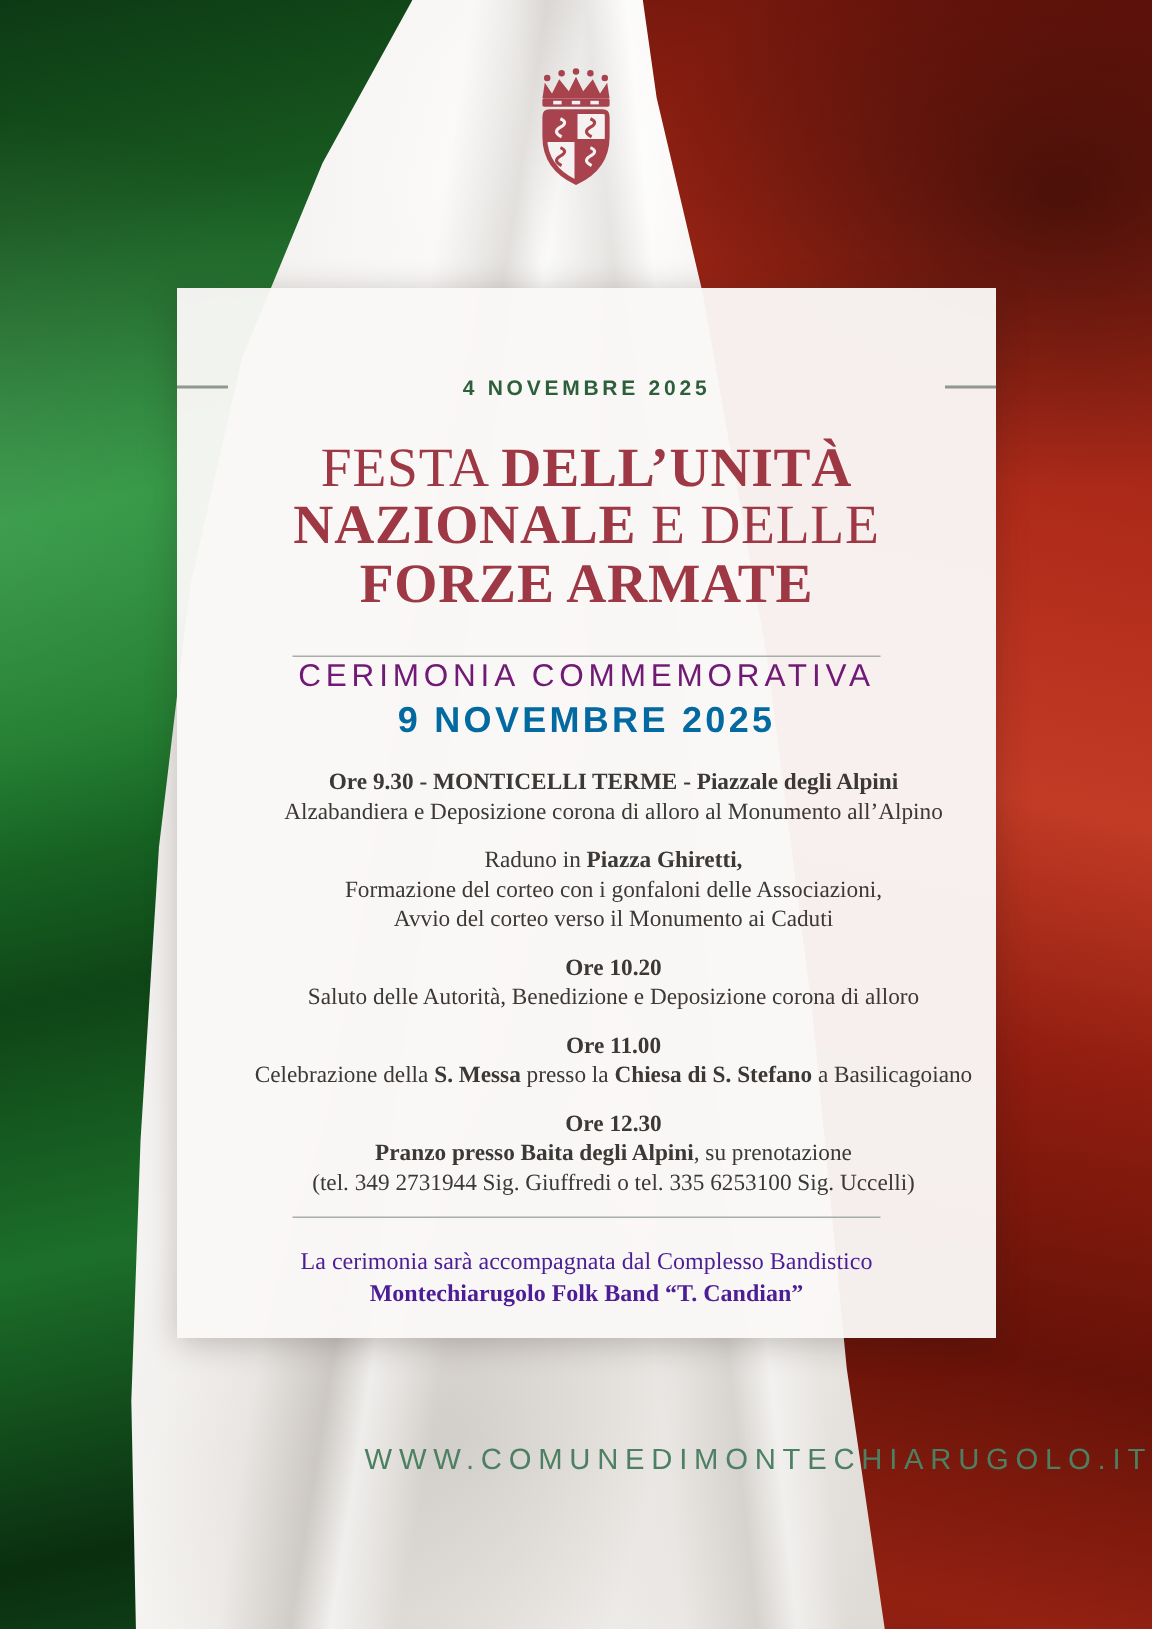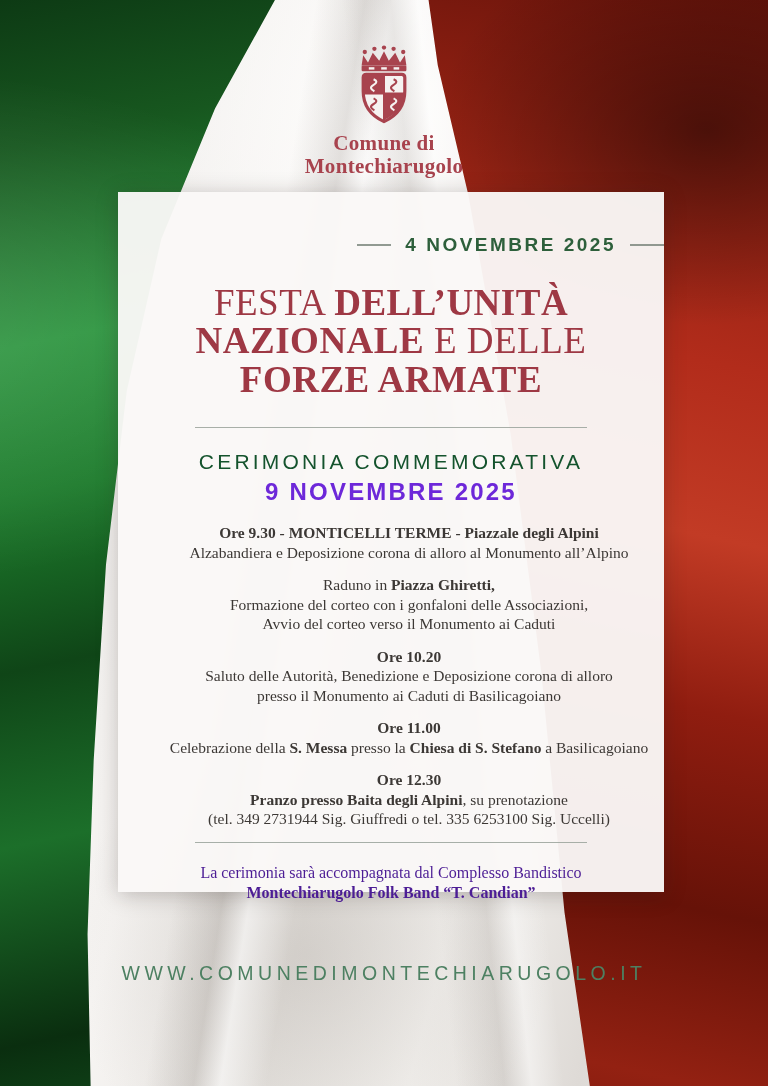--- a/index.html
+++ b/index.html
@@ -42,49 +42,49 @@
   .masthead { position:absolute; top:44px; left:0; right:0; text-align:center; z-index:2; }
   .crest { display:block; margin:0 auto; }
   .org-name { margin-top:5px; color:#a8434e; font-size:21px; line-height:1.0; font-weight:600; letter-spacing:0.3px; }
   .org-name .l2 { display:block; margin-top:2px; }
 
   
   .card { position:absolute; left:118px; top:192px; width:546px; height:700px; z-index:2;
     background:rgba(250,248,247,0.96); box-shadow:0 3px 20px rgba(40,28,22,0.25);
     text-align:center; padding-top:42px; }
 
-  .date-badge { display:flex; align-items:center; justify-content:flex-end; gap:14px;
+  .date-badge { display:flex; align-items:center; justify-content:space-between; gap:14px;
     font-family:"Liberation Sans","DejaVu Sans",sans-serif; color:#2d5f3b;
-    font-size:19px; font-weight:600; letter-spacing:2.5px; }
+    font-size:14px; font-weight:600; letter-spacing:2.5px;margin-top:16px; }
   .badge-dash { display:inline-block; width:34px; height:2px; background:#6d7b70; opacity:0.75; }
 
   .title { margin-top:28px; color:#9e3844; font-size:37px; line-height:1.04; letter-spacing:0.5px; font-weight:400; }
   .title .line { display:block; }
   .seg-b { font-weight:700; }
 
   .rule { width:392px; margin:0 auto; border:none; border-top:1.5px solid #99a29a; opacity:0.85; }
   .rule-top { margin-top:28px; }
   .rule-bottom { margin-top:4px; }
 
   .ceremony { font-family:"Liberation Sans","DejaVu Sans",sans-serif; }
-  .ceremony-label { margin-top:21px; color:#14532d; font-size:21px; font-weight:500; letter-spacing:3.2px; line-height:26px; }
-  .ceremony-date { margin-top:2px; color:#6d28d9; font-size:24px; font-weight:700; letter-spacing:2.2px; line-height:29px; }
+  .ceremony-label { margin-top:0; color:#701a75; font-size:21px; font-weight:500; letter-spacing:3.2px; line-height:26px; }
+  .ceremony-date { margin-top:2px; color:#0369a1; font-size:24px; font-weight:700; letter-spacing:2.2px; line-height:29px; }
 
   .schedule { margin-top:17px; }
   .schedule-item { margin-bottom:13px;padding-left:36px; }
   .schedule-line { font-size:15.5px; line-height:19.5px; color:#3c3835; }
   .schedule-line .b { font-weight:700; }
 
   .closing { margin-top:20px; font-size:16px; line-height:20.5px; color:#4c1d95; }
   .closing .l2 { font-weight:700; }
 
   
   .site-footer { position:absolute; left:0; right:0; top:962px; text-align:center; z-index:2; }
   .website { font-family:"Liberation Sans","DejaVu Sans",sans-serif; color:#4d8062;
-    font-size:19.5px; letter-spacing:4.5px; font-weight:400; }
+    font-size:19.5px; letter-spacing:4.5px; font-weight:400;text-align:right; }
 </style>
 </head>
 <body>
 
 <div class="poster">
 
   <div class="flag-bg">
     <div class="white-fold f1"></div>
     <div class="white-fold f2"></div>
     <div class="flag-green"></div>
@@ -108,24 +108,20 @@
       <path d="M28 38 h44 c3 0 4 1 4 4 v17 c0 20 -11 31 -26 38 C35 90 24 79 24 59 V42 c0 -3 1 -4 4 -4 z" fill="#f6f2f1" stroke="#a8434e" stroke-width="4"></path>
       <path d="M28 38 h22 v24 H24 V42 c0 -3 1 -4 4 -4 z" fill="#a8434e"></path>
       <path d="M50 62 h26 c-1 16 -11 26 -26 33 z" fill="#a8434e"></path>
       <line x1="50" y1="38" x2="50" y2="95" stroke="#a8434e" stroke-width="2.5"></line>
       <line x1="25" y1="62" x2="75" y2="62" stroke="#a8434e" stroke-width="2.5"></line>
       <path d="M37 44 q7 3 0 7 q-7 4 1 8" stroke="#f6f2f1" stroke-width="2.6" fill="none"></path>
       <path d="M62 44 q7 3 0 7 q-7 4 1 8" stroke="#a8434e" stroke-width="2.6" fill="none"></path>
       <path d="M37 68 q7 3 0 7 q-7 4 1 8" stroke="#a8434e" stroke-width="2.6" fill="none"></path>
       <path d="M62 68 q7 3 0 7 q-7 4 1 8" stroke="#f6f2f1" stroke-width="2.6" fill="none"></path>
     </svg>
-    <div class="org-name">
-      <span class="l1">Comune di</span>
-      <span class="l2">Montechiarugolo</span>
-    </div>
   </header>
 
   <main class="card">
 
     <div class="date-badge">
       <span class="badge-dash"></span>
       <span>4 NOVEMBRE 2025</span>
       <span class="badge-dash"></span>
     </div>
 
@@ -154,21 +150,20 @@
           <div class="schedule-line"><span>Alzabandiera e Deposizione corona di alloro al Monumento all’Alpino</span></div>
         </div>
         <div class="schedule-item">
           <div class="schedule-line"><span>Raduno in </span><span class="b">Piazza Ghiretti,</span></div>
           <div class="schedule-line"><span>Formazione del corteo con i gonfaloni delle Associazioni,</span></div>
           <div class="schedule-line"><span>Avvio del corteo verso il Monumento ai Caduti</span></div>
         </div>
         <div class="schedule-item">
           <div class="schedule-line"><span class="b">Ore 10.20</span></div>
           <div class="schedule-line"><span>Saluto delle Autorità, Benedizione e Deposizione corona di alloro</span></div>
-          <div class="schedule-line"><span>presso il Monumento ai Caduti di Basilicagoiano</span></div>
         </div>
         <div class="schedule-item">
           <div class="schedule-line"><span class="b">Ore 11.00</span></div>
           <div class="schedule-line"><span>Celebrazione della </span><span class="b">S. Messa</span><span> presso la </span><span class="b">Chiesa di S. Stefano</span><span> a Basilicagoiano</span></div>
         </div>
         <div class="schedule-item">
           <div class="schedule-line"><span class="b">Ore 12.30</span></div>
           <div class="schedule-line"><span class="b">Pranzo presso Baita degli Alpini</span><span>, su prenotazione</span></div>
           <div class="schedule-line"><span>(tel. 349 2731944 Sig. Giuffredi o tel. 335 6253100 Sig. Uccelli)</span></div>
         </div>

